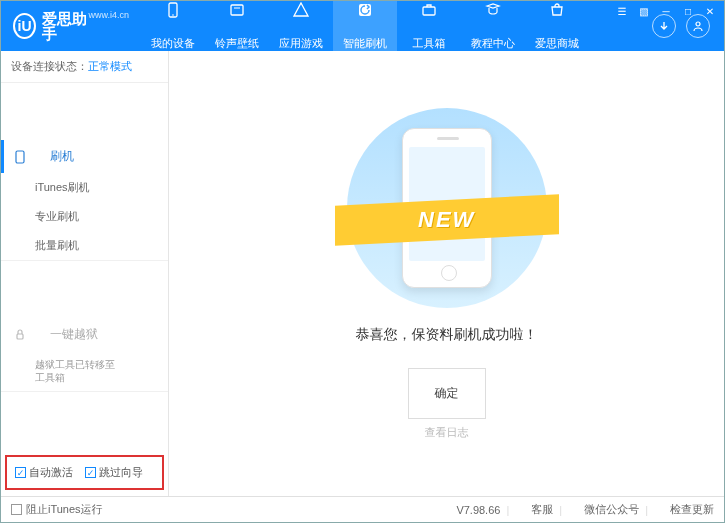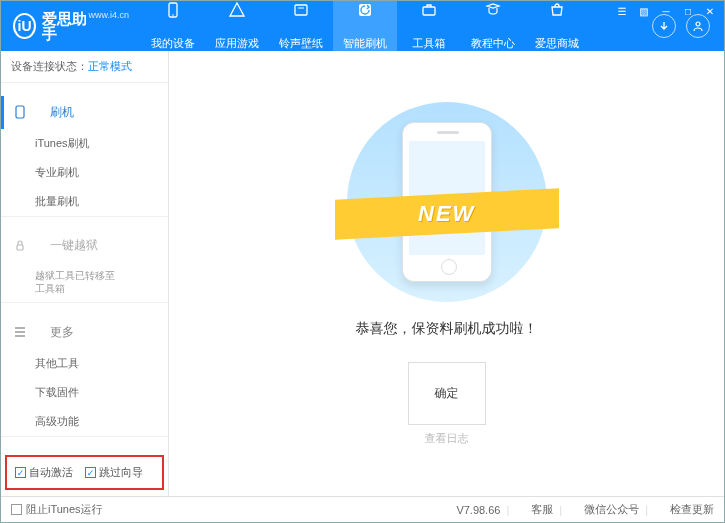--- a/index.html
+++ b/index.html
@@ -40,21 +40,21 @@
 .main { flex: 1; display: flex; flex-direction: column; align-items: center; justify-content: center; position: relative; }
 .illus { position: relative; width: 200px; height: 200px; }
 .illus-circle { position: absolute; inset: 0; border-radius: 50%; background: linear-gradient(180deg,#b3e0ff 0%,#d8f1ff 100%); }
 .phone { position: absolute; left: 55px; top: 20px; width: 90px; height: 160px; background: #fff; border-radius: 12px; box-shadow: 0 4px 10px rgba(0,0,0,0.1); border: 1px solid #e0e0e0; }
 .phone::before { content: ""; position: absolute; top: 8px; left: 34px; width: 22px; height: 3px; background: #ddd; border-radius: 2px; }
 .phone::after { content: ""; position: absolute; bottom: 6px; left: 38px; width: 14px; height: 14px; border: 1px solid #ddd; border-radius: 50%; }
 .phone-screen { position: absolute; top: 18px; left: 6px; right: 6px; bottom: 26px; background: #eaf6ff; border-radius: 2px; }
 .ribbon { position: absolute; left: -12px; right: -12px; top: 92px; height: 40px; background: #ffcc33; transform: skewY(-3deg); display: flex; align-items: center; justify-content: center; }
 .ribbon-text { font-weight: 900; font-size: 22px; color: #fff; letter-spacing: 2px; font-style: italic; transform: skewY(3deg); text-shadow: 1px 1px 0 #e6a800; }
 .msg { margin-top: 18px; font-size: 14px; color: #333; }
-.confirm-btn { margin-top: 24px; padding: 22px 26px; border: 1px solid #ddd; background: #fff; font-size: 12px; color: #444; cursor: pointer; }
+.confirm-btn { margin-top: 24px; padding: 16px 26px; border: 1px solid #ddd; background: #fff; font-size: 12px; color: #444; cursor: pointer; }
 .log-link { margin-top: 6px; font-size: 11px; color: #bbb; cursor: pointer; }
 
 .statusbar { height: 26px; border-top: 1px solid #e0e0e0; display: flex; align-items: center; font-size: 11px; color: #666; padding: 0 10px; }
 .statusbar .sb-left { display: flex; align-items: center; gap: 4px; cursor: pointer; }
 .sb-cb { width: 11px; height: 11px; border: 1px solid #999; }
 .statusbar .spacer { flex: 1; }
 .statusbar .sb-item { margin-left: 16px; cursor: pointer; }
 .pipe { margin: 0 6px; color: #ddd; }
 </style>
 </head>
@@ -75,33 +75,33 @@
             <svg width="16" height="16" viewBox="0 0 16 16">
               <rect x="4" y="1" width="8" height="14" rx="1.5" fill="none" stroke="#fff" stroke-width="1.3"></rect>
               <circle cx="8" cy="13" r="0.8" fill="#fff"></circle>
             </svg>
           </div>
         <span>我的设备</span>
       </div>
       <div class="nav-item">
         <div class="nav-icon">
             <svg width="16" height="16" viewBox="0 0 16 16">
-              <path d="M8 1 L15 14 H1 Z" fill="none" stroke="#fff" stroke-width="1.3"></path>
-            </svg>
-          </div>
-        <span>应用游戏</span>
-      </div>
-      <div class="nav-item">
-        <div class="nav-icon">
-            <svg width="16" height="16" viewBox="0 0 16 16">
               <rect x="2" y="3" width="12" height="10" rx="1" fill="none" stroke="#fff" stroke-width="1.3"></rect>
               <path d="M5 6h6" stroke="#fff" stroke-width="1"></path>
             </svg>
           </div>
         <span>铃声壁纸</span>
+      </div>
+      <div class="nav-item">
+        <div class="nav-icon">
+            <svg width="16" height="16" viewBox="0 0 16 16">
+              <path d="M8 1 L15 14 H1 Z" fill="none" stroke="#fff" stroke-width="1.3"></path>
+            </svg>
+          </div>
+        <span>应用游戏</span>
       </div>
       <div class="nav-item active">
         <div class="nav-icon">
             <svg width="16" height="16" viewBox="0 0 16 16">
               <rect x="2" y="2" width="12" height="12" rx="2" fill="#fff"></rect>
               <path d="M8 4a4 4 0 1 0 4 4" fill="none" stroke="#3da1ff" stroke-width="1.5"></path>
               <path d="M10 3l2 2-2 2" fill="none" stroke="#3da1ff" stroke-width="1.5"></path>
             </svg>
           </div>
         <span>智能刷机</span>
@@ -183,33 +183,20 @@
                 <rect x="3" y="5" width="6" height="5" rx="1" fill="none" stroke="#bbb" stroke-width="1.2"></rect>
                 <path d="M4 5V3a2 2 0 0 1 4 0v2" fill="none" stroke="#bbb" stroke-width="1.2"></path>
               </svg>
             </span>
           <span>一键越狱</span>
         </div>
         <div class="side-sub small" style="white-space:pre-line">越狱工具已转移至
 工具箱</div>
       </div>
 
-      <div class="side-section">
-        <div class="side-header" style="color:#888">
-          <span class="side-ico">
-              <svg width="12" height="10" viewBox="0 0 12 10">
-                <path d="M1 1h10M1 5h10M1 9h10" stroke="#999" stroke-width="1.3"></path>
-              </svg>
-            </span>
-          <span>更多</span>
-        </div>
-        <div class="side-sub">其他工具</div>
-        <div class="side-sub">下载固件</div>
-        <div class="side-sub">高级功能</div>
-      </div>
 
       <div class="checkbox-row">
         <label class="cb">
           <span class="cb-box">✓</span>
           <span>自动激活</span>
         </label>
         <label class="cb">
           <span class="cb-box">✓</span>
           <span>跳过向导</span>
         </label>

